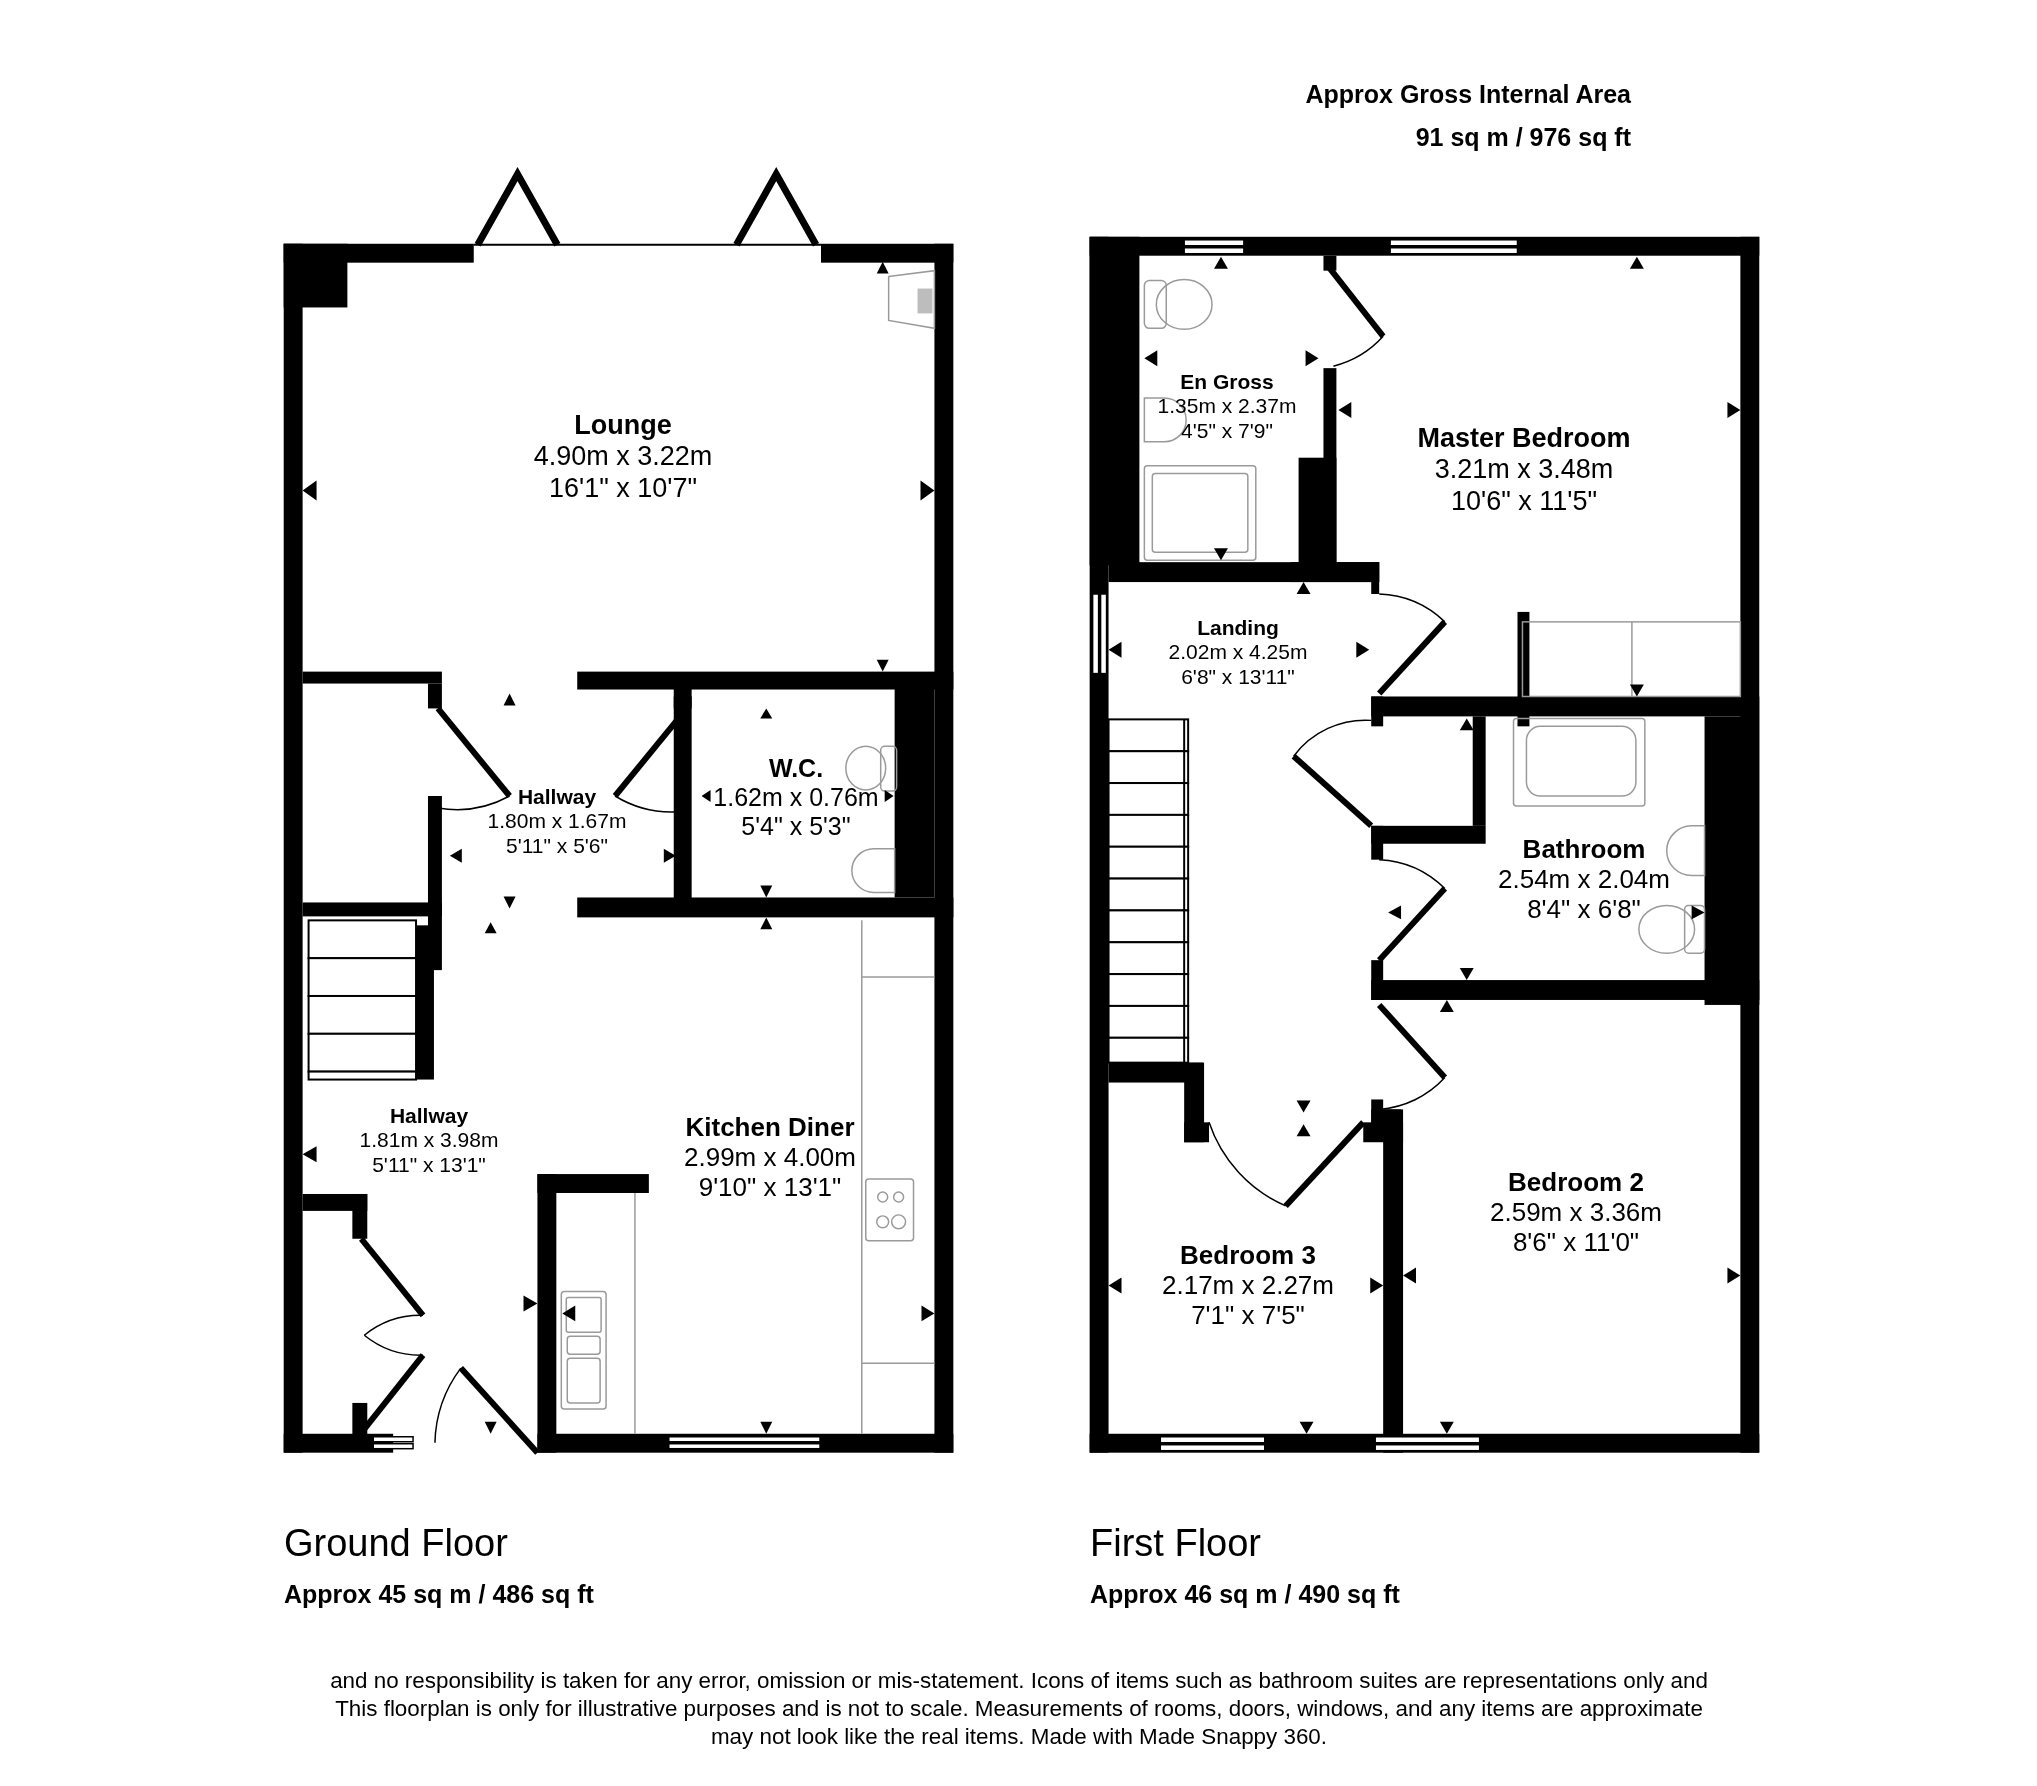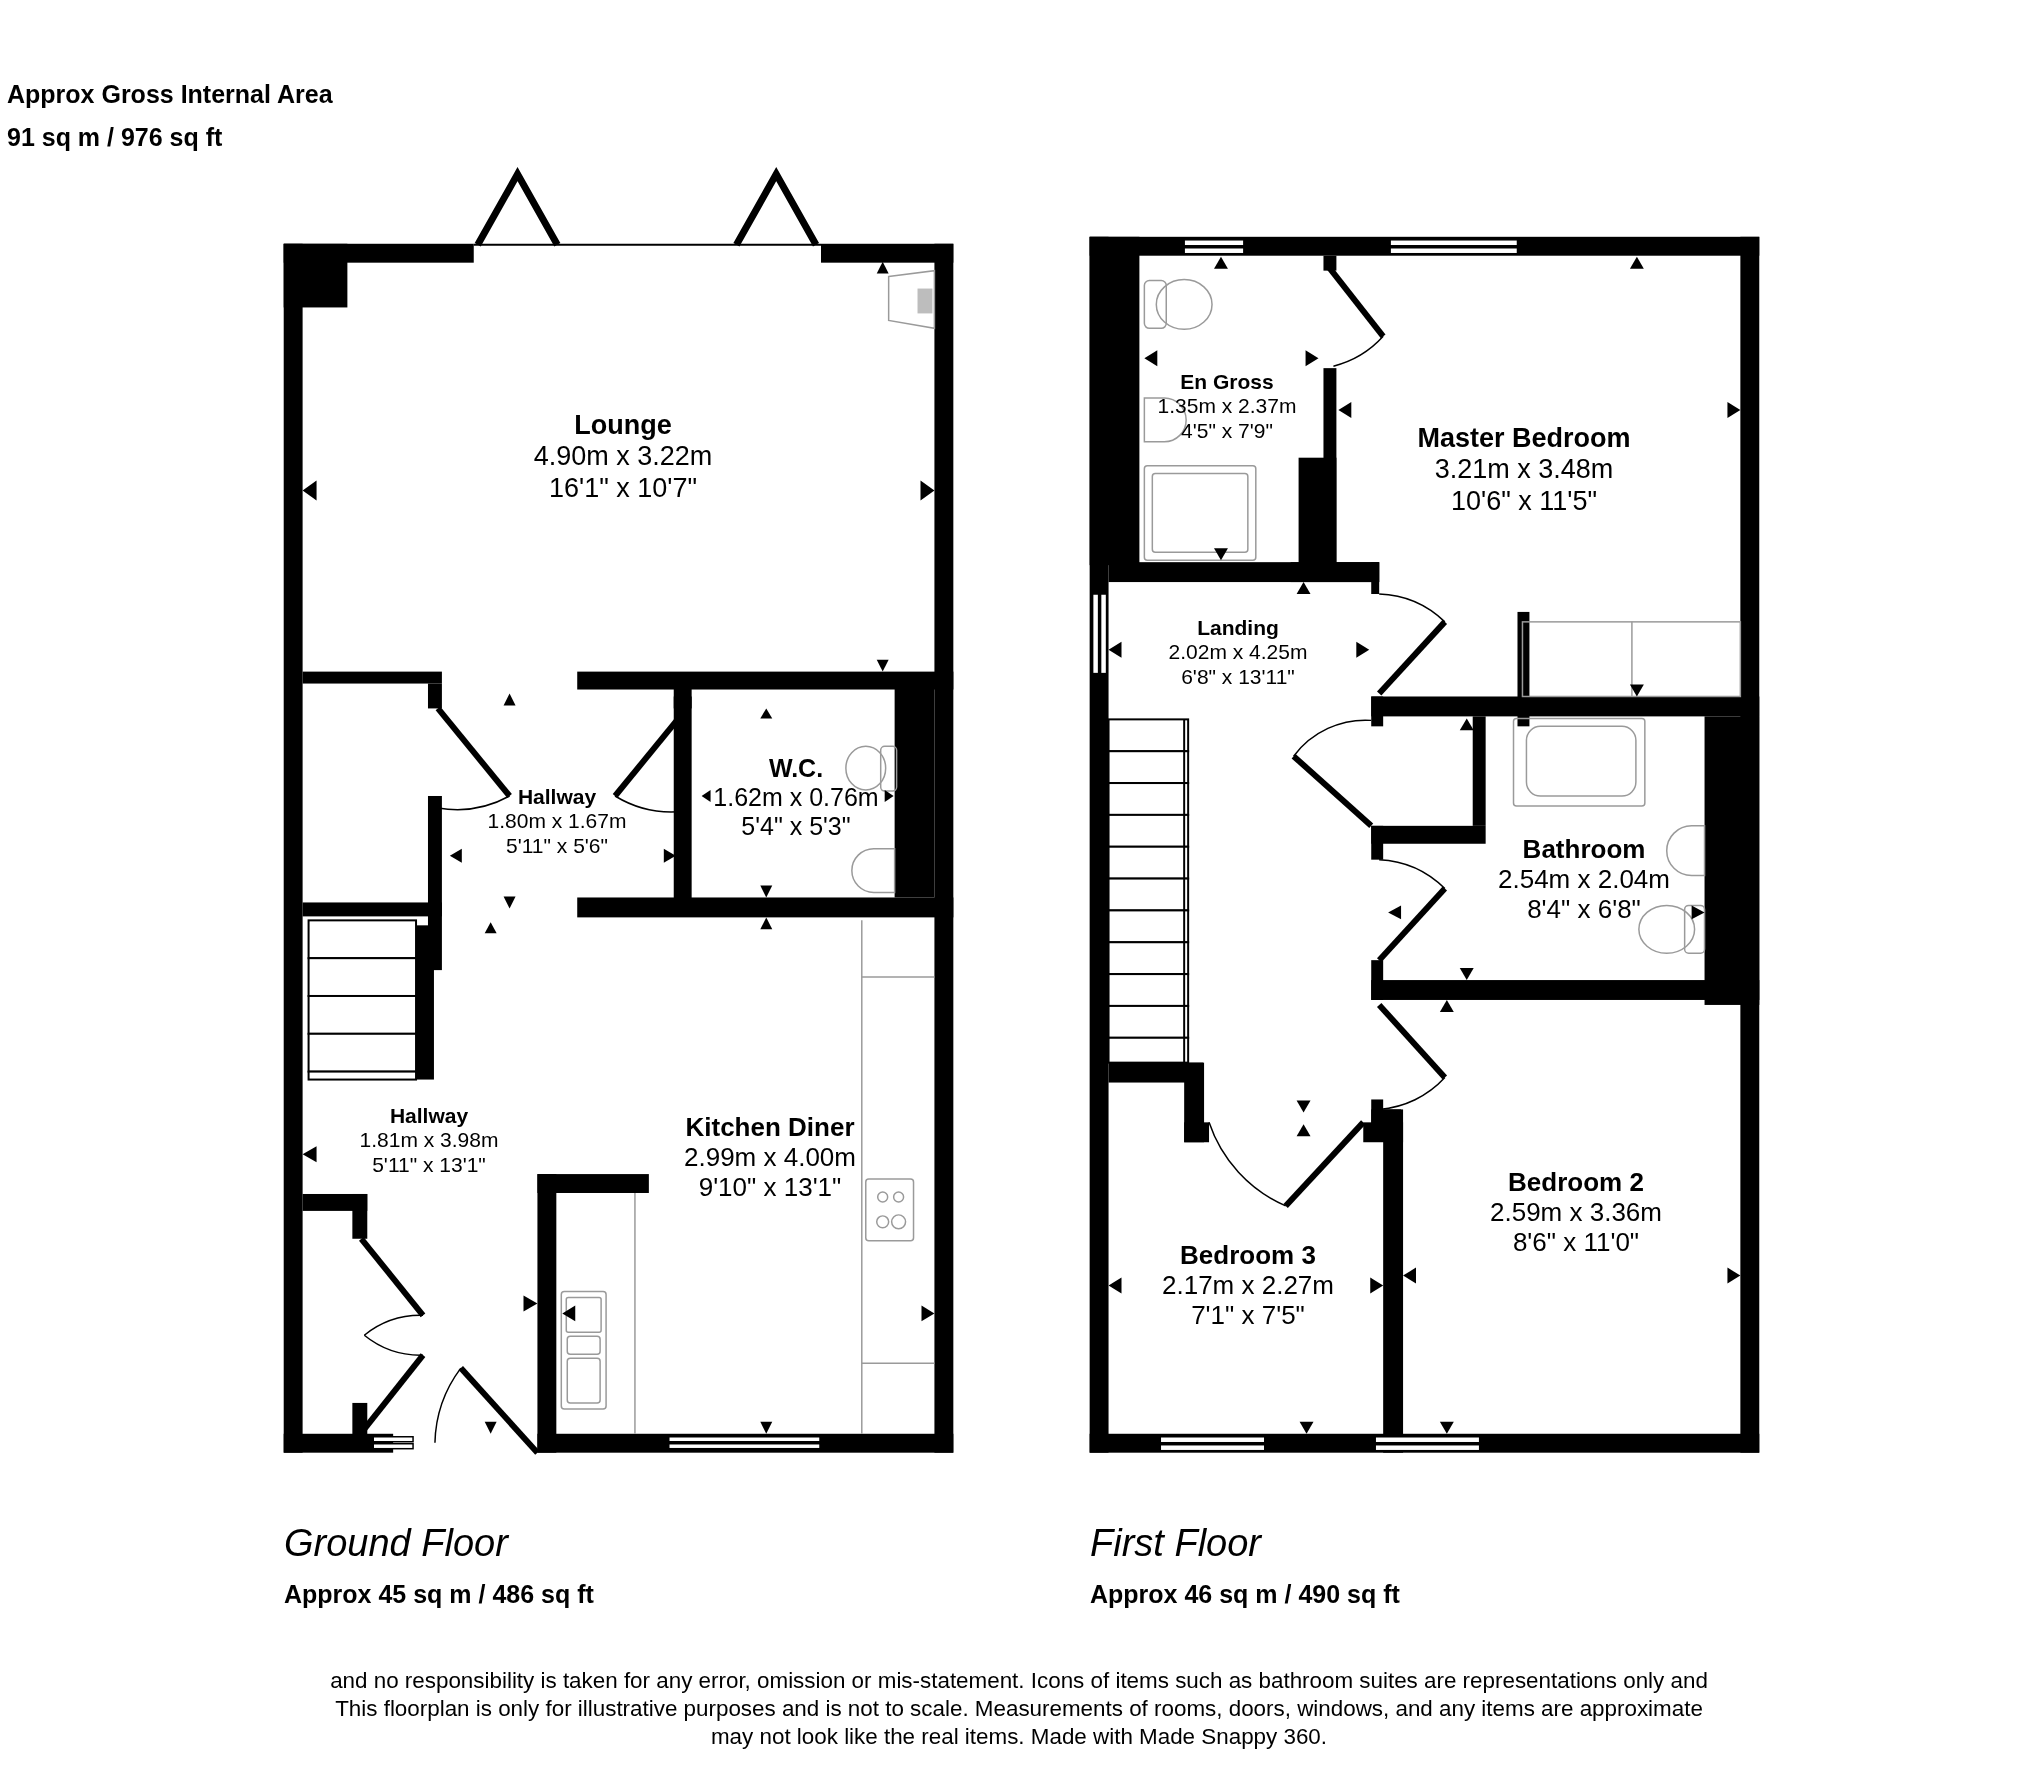--- a/index.html
+++ b/index.html
@@ -1,23 +1,23 @@
 <!DOCTYPE html>
 <html><head>
   <meta charset="utf-8">
   <style>
     html, body { margin: 0; padding: 0; background: #ffffff; }
     body { width: 2038px; height: 1786px; position: relative; overflow: hidden;
            font-family: "Liberation Sans", sans-serif; color: #000; }
     .abs { position: absolute; }
-    .hdr { left: 7px; width: 1631px; text-align: left; font-weight: bold; font-size: 25px; line-height: 32px; }
+    .hdr { left: 0; width: 1631px; text-align: right; font-weight: bold; font-size: 25px; line-height: 32px; }
     #plan { position: absolute; left: 0; top: 0; }
     .room-label { position: absolute; text-align: center; transform: translateX(-50%); white-space: nowrap; line-height: 1.16; }
     .room-label .name { font-weight: bold; }
-    .floor-title { font-size: 38px; font-style: italic; }
+    .floor-title { font-size: 38px; }
     .floor-area { font-weight: bold; font-size: 25px; }
     .disclaimer { left: 239px; width: 1560px; text-align: center; font-size: 22.4px; line-height: 28px; }
   </style>
 </head>
 <body>
 
 <div class="abs hdr" style="top:78px;">Approx Gross Internal Area</div>
 <div class="abs hdr" style="top:109px;margin-top:12px;">91 sq m / 976 sq ft</div>
 
 <svg id="plan" width="2038" height="1786" viewBox="0 0 2048 1795">

